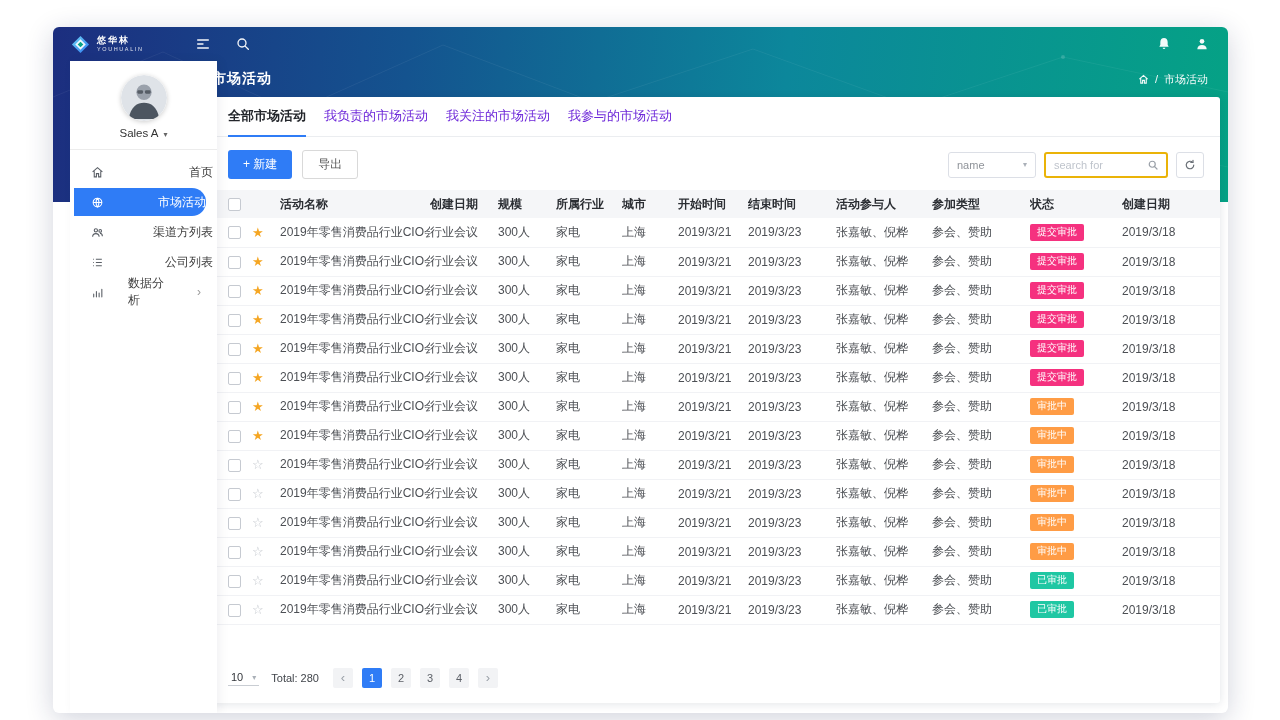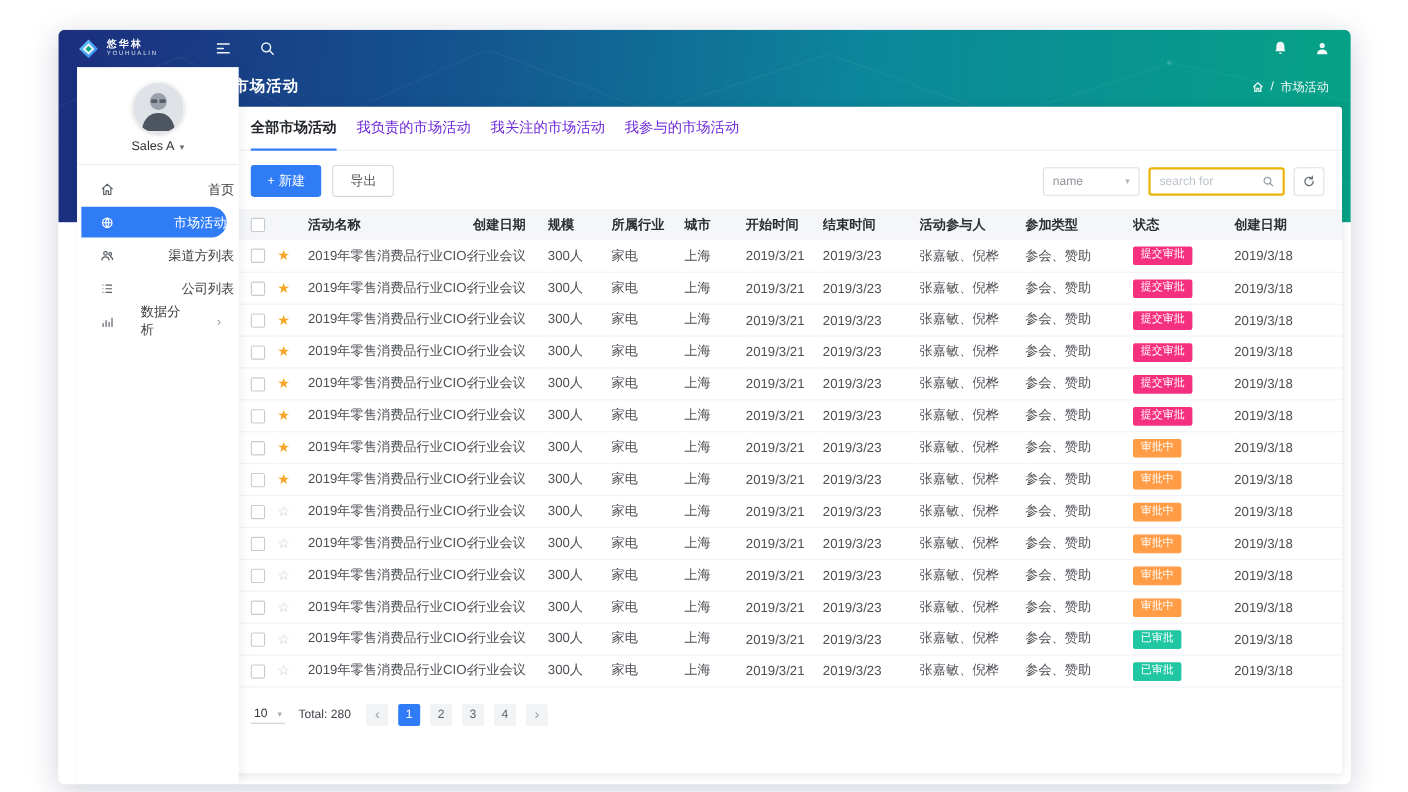--- a/index.html
+++ b/index.html
@@ -81,21 +81,21 @@
   tbody td { height:29px; border-bottom:1px solid #f1f2f5; color:#4c4f54; padding:0 4px 0 0;
              white-space:nowrap; overflow:hidden; }
   .c-first { padding-left:16px !important; }
   .cbx { width:13px; height:13px; border:1px solid #c6cad1; border-radius:2px; display:inline-block;
          background:#fff; vertical-align:middle; cursor:pointer; }
   .star { font-size:13px; cursor:pointer; }
   .star.on { color:#f5a623; }
   .star.off { color:#c3c7cd; }
   .badge { display:inline-block; padding:2px 7px 3px; border-radius:2px; color:#fff; font-size:10px; line-height:1.2; }
 
-  .pagination { display:flex; align-items:center; padding:15px 16px; gap:9px; font-size:11px; color:#41454b; }
+  .pagination { display:flex; align-items:center; padding:15px 16px; gap:9px; font-size:11px; color:#41454b;margin-top:28px; }
   .psize { display:flex; align-items:center; gap:9px; border-bottom:1px solid #c9cdd3; padding:2px 3px;
            cursor:pointer; color:#33363b; }
   .ptotal { margin:0 5px 0 3px; }
   .pg { min-width:20px; height:20px; border-radius:2px; background:#f2f3f5; color:#5b5f66; display:flex;
         align-items:center; justify-content:center; cursor:pointer; font-size:11px; padding:0 3px; }
   .pg.active { background:#2f7cf6; color:#fff; }
   .pg.chev { font-size:13px; color:#9aa0a8; }
 </style>
 </head>
 <body>

